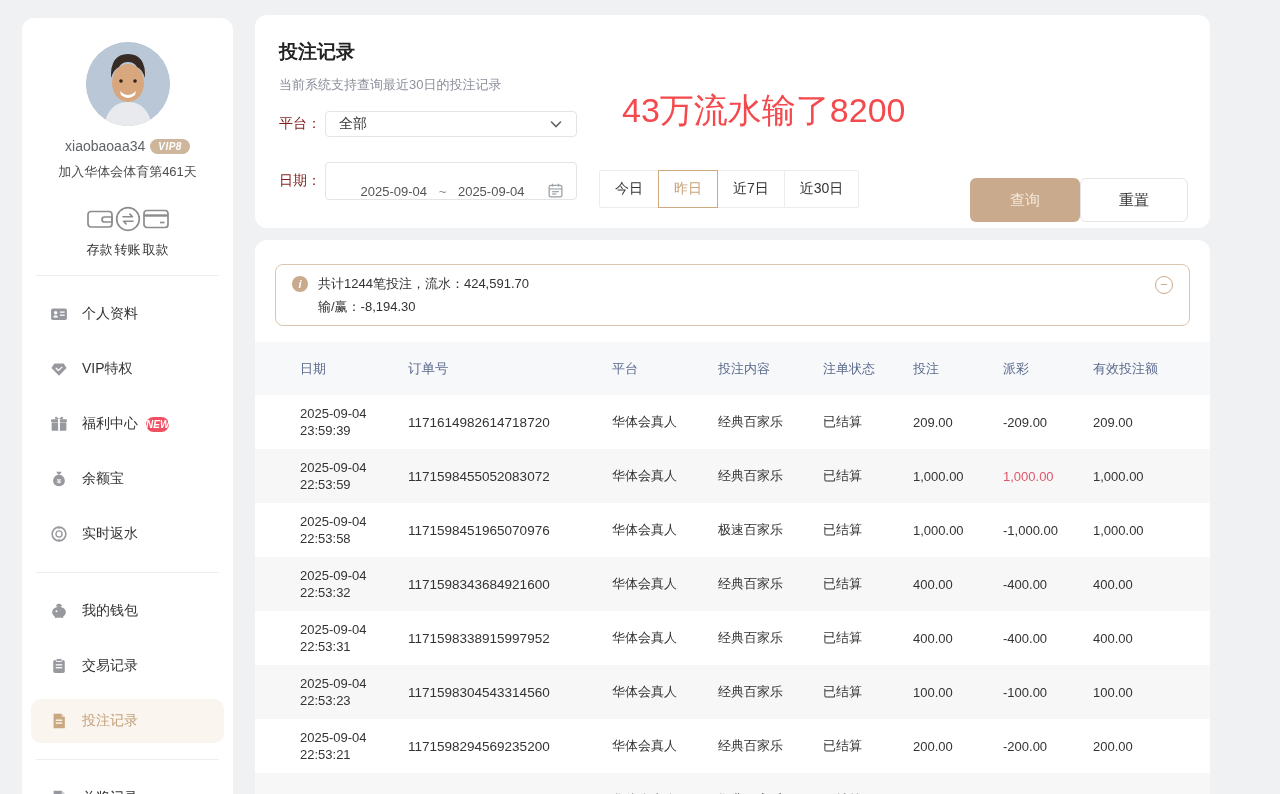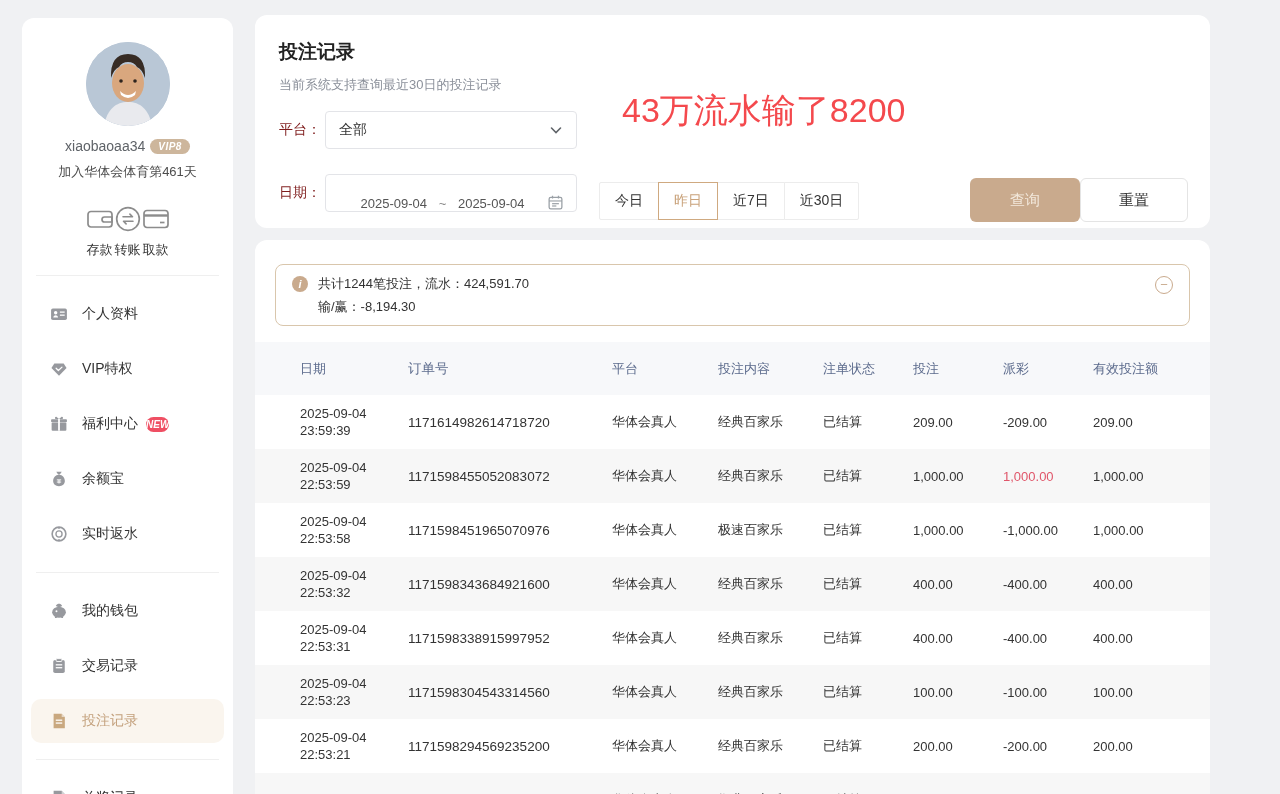--- a/index.html
+++ b/index.html
@@ -28,21 +28,21 @@
   .menu-item.active .icon { color:#c9a87f; }
   .badge-new { background:#ef4f63; color:#fff; font-size:10px; font-weight:bold; padding:2px 0; border-radius:9px; margin-left:8px; font-style:italic; }
   .icon svg { display:block; }
 
   
   #main-top { left:255px; top:15px; width:955px; height:213px; padding:24px 24px 0; }
   .page-title { font-size:19px; font-weight:bold; color:#222; }
   .page-subtitle { font-size:13px; color:#8b909a; margin-top:11px; }
   .filter-row { display:flex; align-items:center; margin-top:17px; }
   .filter-label { font-size:14px; color:#7f1d1d; width:46px; flex:none; }
-  .select-box { width:252px; height:38px; border:1px solid #e3e4e8; border-radius:4px; display:flex; align-items:center; justify-content:space-between; padding:0 13px; font-size:14px; color:#333; cursor:pointer; background:#fff; }
+  .select-box { width:252px; height:26px; border:1px solid #e3e4e8; border-radius:4px; display:flex; align-items:center; justify-content:space-between; padding:0 13px; font-size:14px; color:#333; cursor:pointer; background:#fff; }
   .date-box { width:252px; height:38px; border:1px solid #e3e4e8; border-radius:4px; display:flex; align-items:flex-end; padding:0 12px; font-size:13px; color:#555; cursor:pointer; background:#fff; }
   .date-box .dates { flex:1; text-align:center; }
   .date-sep { margin:0 8px; color:#888; }
   .range-group { display:flex; margin-left:22px;margin-top:16px; }
   .range-btn { height:38px; padding:0 15px; background:#fff; border:1px solid #ececec; font-size:14px; color:#333; display:flex; align-items:center; cursor:pointer; margin-left:-1px; position:relative; }
   .range-btn:first-child { margin-left:0; border-radius:2px 0 0 2px; }
   .range-btn:last-child { border-radius:0 2px 2px 0; }
   .range-btn.active { border-color:#cfa980; color:#c9a27a; z-index:2; }
   .actions { position:absolute; right:22px; top:163px; display:flex; }
   .btn { height:44px; border-radius:6px; font-size:15px; display:flex; align-items:center; justify-content:center; cursor:pointer; font-family:inherit; }

